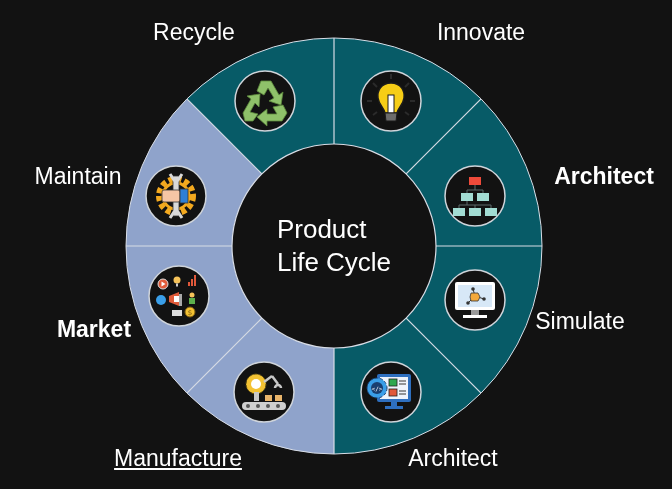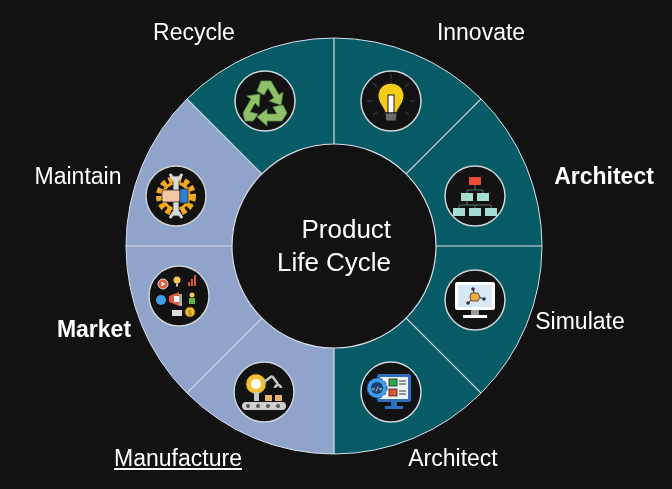--- a/index.html
+++ b/index.html
@@ -17,21 +17,21 @@
       font-size: 23px;
       line-height: 22px;
       white-space: nowrap;
       transform: translate(-50%, -50%);
     }
     .center-title {
       position: absolute;
       left: 334px; top: 246px;
       transform: translate(-50%, -50%);
       color: #ffffff;
-      text-align: right;
+      text-align: left;
       font-size: 26px;
       line-height: 33px;
       white-space: nowrap;
     }
     .center-title span { display: block; }
   </style>
 </head>
 <body>
 
 <svg id="diagram" viewBox="0 0 672 489" xmlns="http://www.w3.org/2000/svg">

